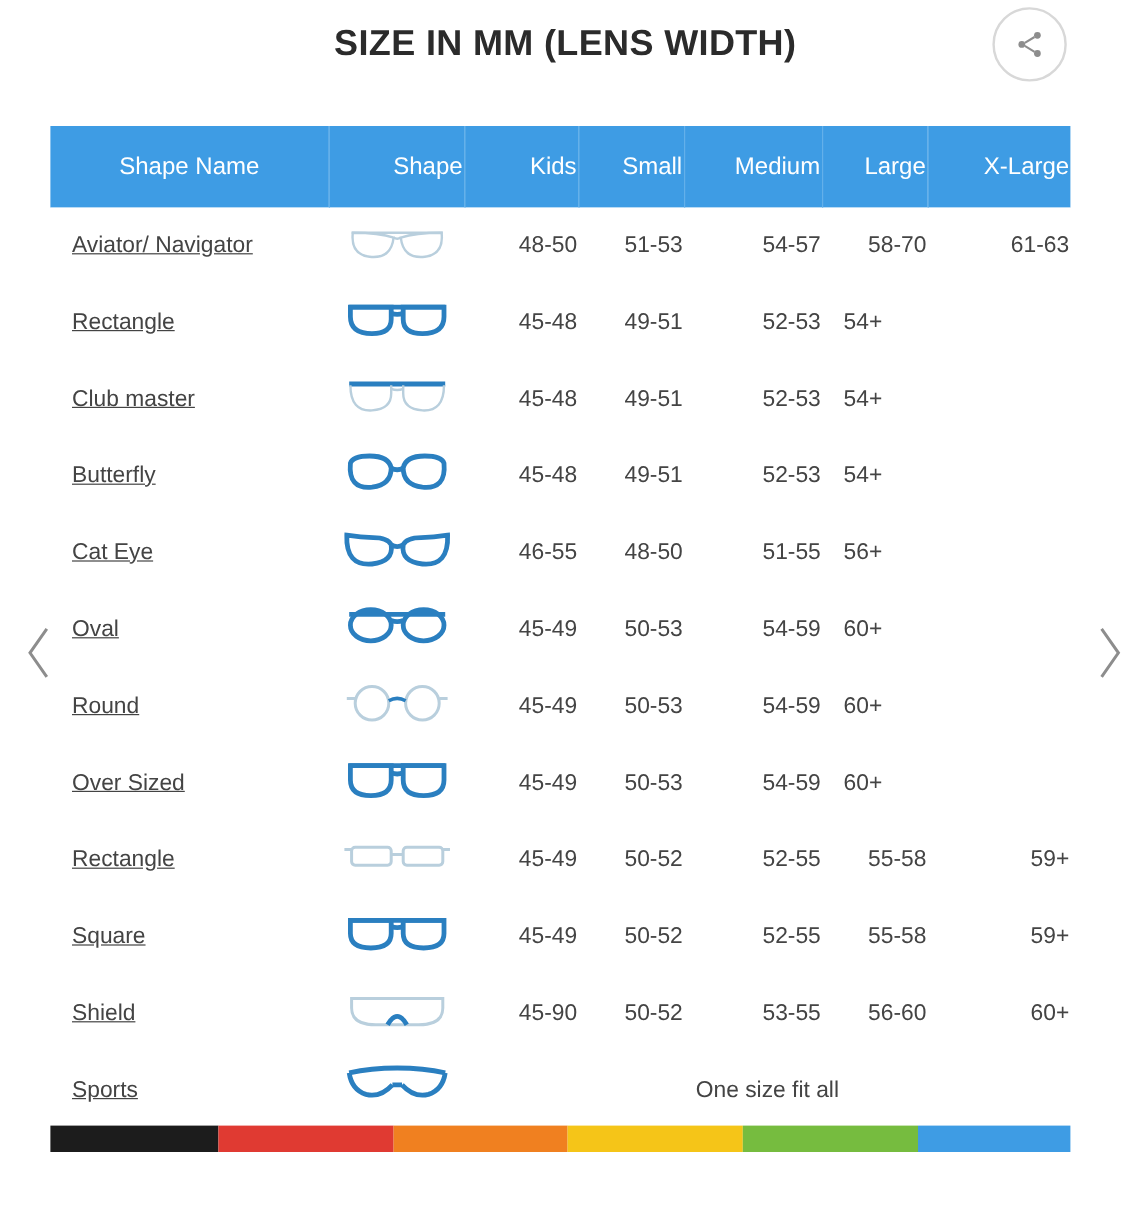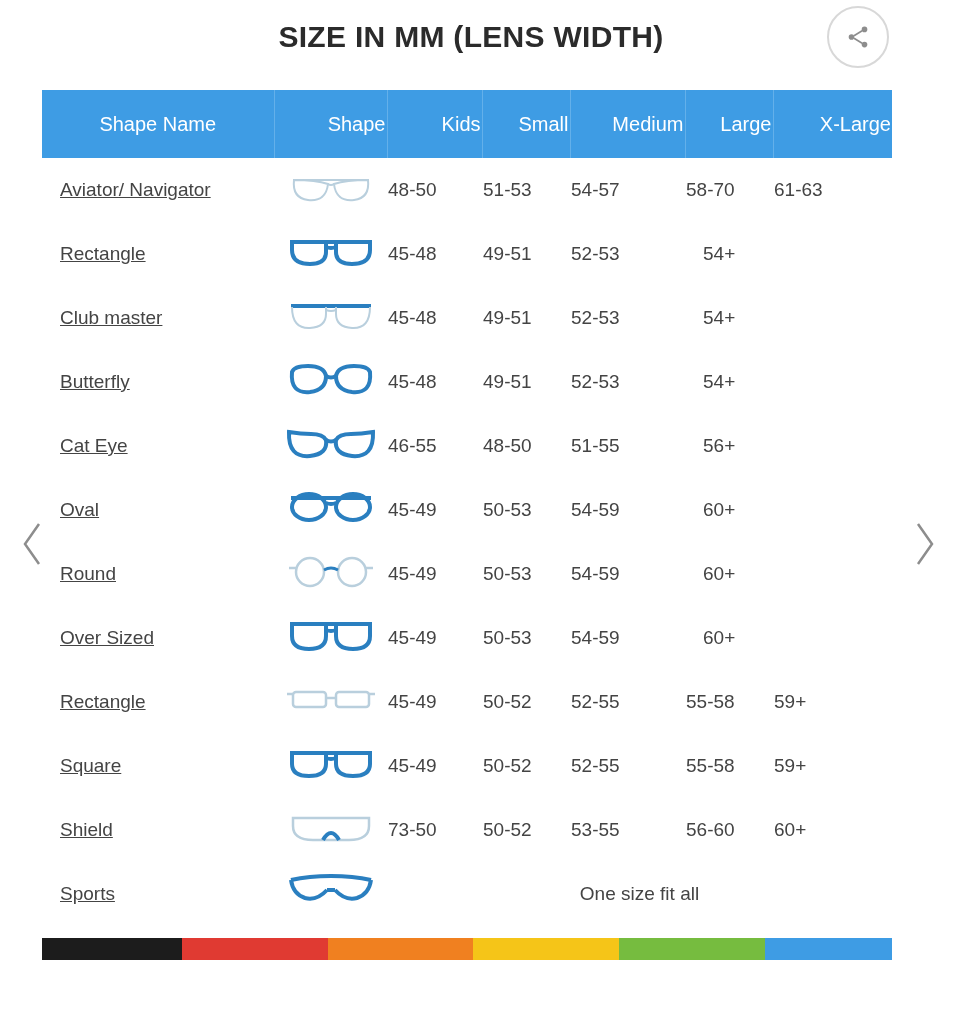--- a/index.html
+++ b/index.html
@@ -58,20 +58,21 @@
   .table-wrap {
     position: absolute;
     left: 42px;
     top: 90px;
     width: 850px;
   }
   table.size-table {
     border-collapse: collapse;
     width: 850px;
     table-layout: fixed;
+    margin-top: 15px;
   }
   table.size-table thead th {
     background: #3e9ce4;
     color: #ffffff;
     font-size: 20px;
     font-weight: normal;
     height: 66px;
     vertical-align: middle;
     border-right: 1px solid #63b0ea;
     text-align: right;
@@ -91,21 +92,21 @@
     text-align: left;
     font-size: 19px;
     color: #444;
     text-decoration: underline;
   }
   td.shape-cell {
     text-align: center;
     padding: 0;
   }
   td.num-cell {
-    text-align: left;
+    text-align: right;
   }
   td.num-cell.lefty {
     text-align: left;
     padding-left: 18px;
   }
   td.onesize {
     text-align: center;
     font-size: 19px;
     color: #444;
   }
@@ -415,21 +416,21 @@
               <svg width="100" height="44" viewBox="0 0 100 44">
                 <g fill="none" stroke="#b9cfdd" stroke-width="2.5">
                   <path d="M12 12 h76 v8 q0 14 -20 14 h-36 q-20 0 -20 -14 z"></path>
                 </g>
                 <g fill="none" stroke="#2a7fc0" stroke-width="4">
                   <path d="M42 34 q8 -14 16 0"></path>
                 </g>
               </svg>
             </span>
           </td>
-          <td class="num-cell">73-50</td>
+          <td class="num-cell">45-90</td>
           <td class="num-cell">50-52</td>
           <td class="num-cell">53-55</td>
           <td class="num-cell">56-60</td>
           <td class="num-cell">60+</td>
         </tr>
 
         <tr>
           <td class="name-cell">Sports</td>
           <td class="shape-cell">
             <span class="glyph">

